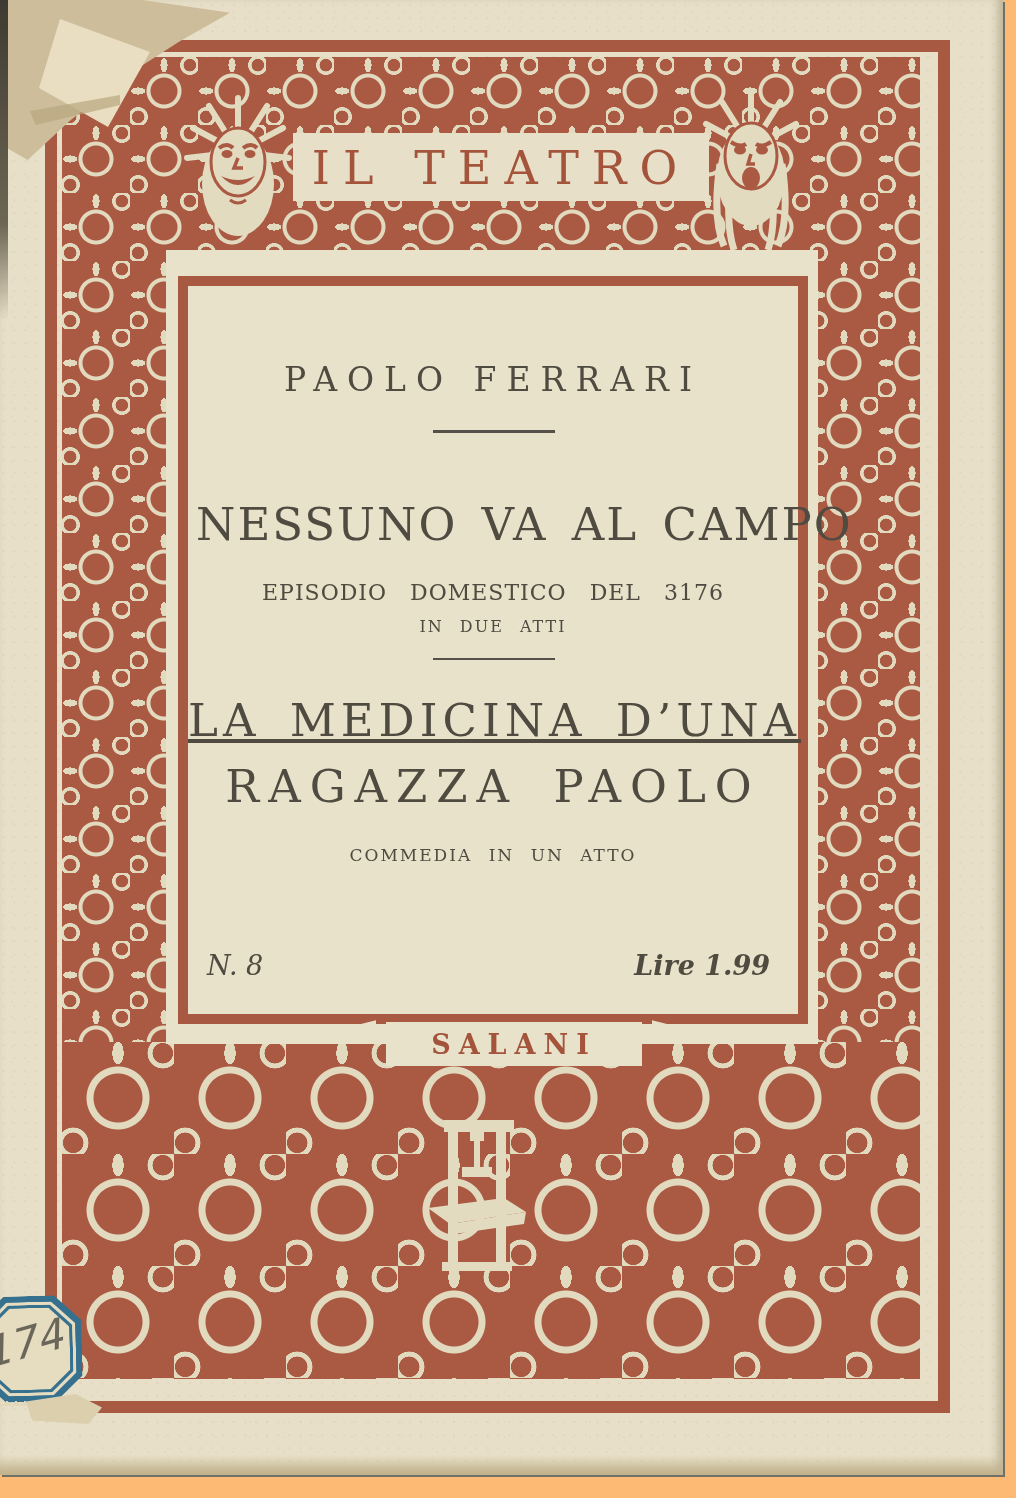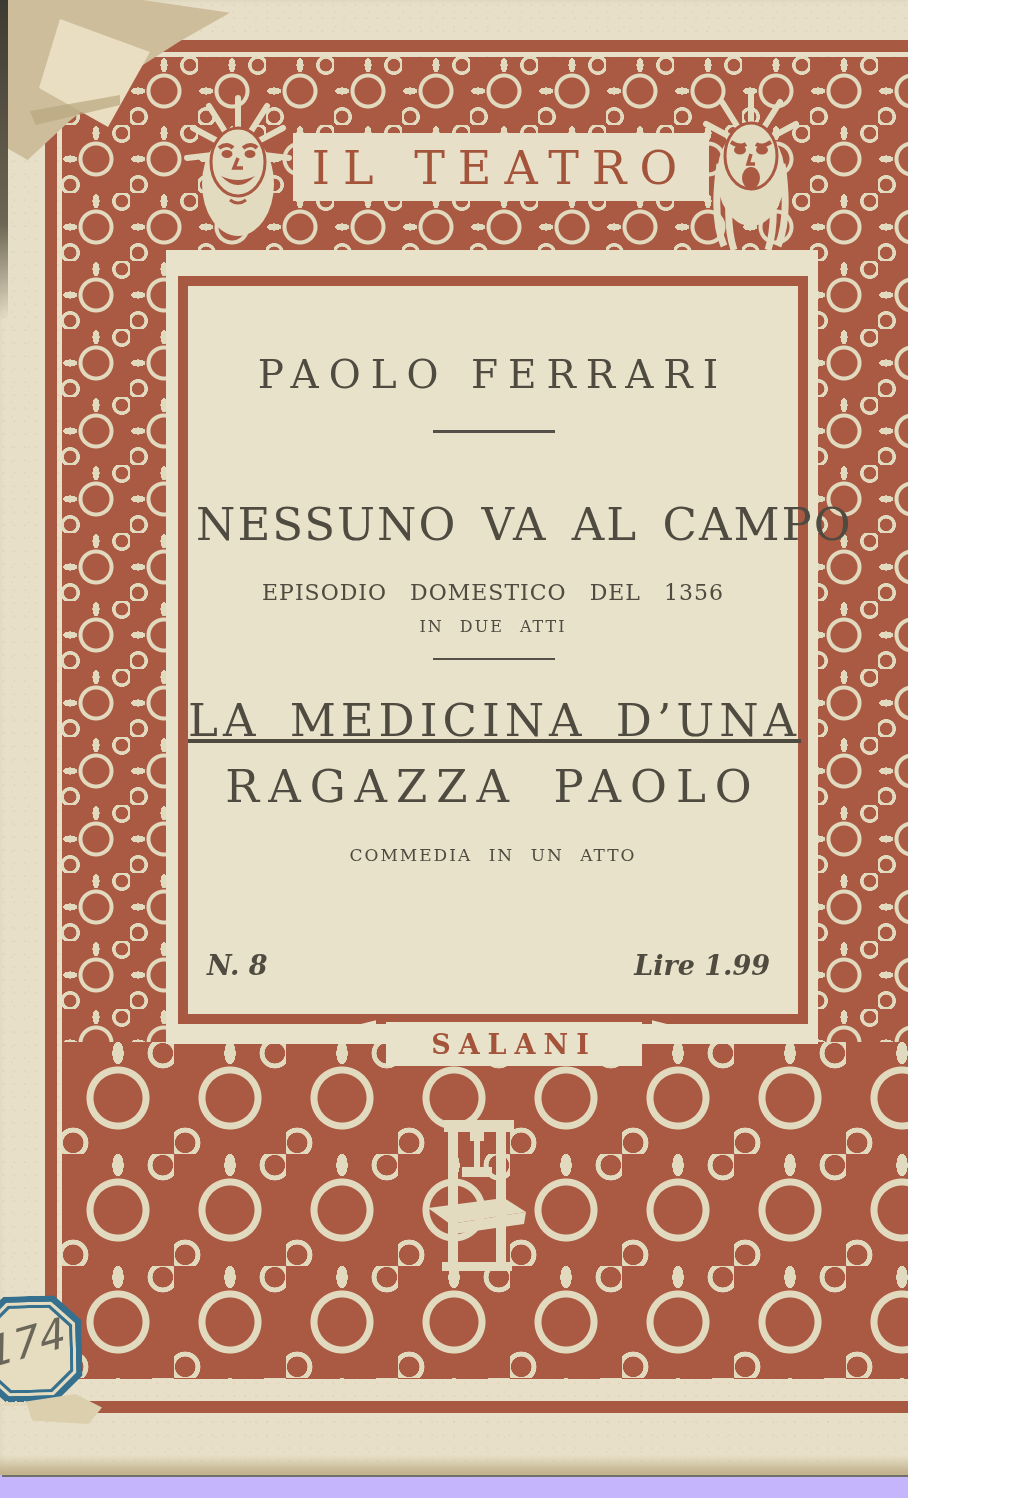--- a/index.html
+++ b/index.html
@@ -1,19 +1,19 @@
 <!DOCTYPE html>
 <html><head>
 <meta charset="utf-8">
 <style>
   html,body{margin:0;padding:0;}
   #scan{
     position:relative;
-    width:908px;height:1498px;
-    background:#c4b5fd;
+    width:1016px;height:1498px;
+    background:#fdba74;
     overflow:hidden;
     font-family:"DejaVu Serif","Liberation Serif",serif;
   }
   
   #page{
     position:absolute;left:0;top:0;
     width:1003px;height:1475px;
     background-color:#e7dfc7;
     background-image:
       radial-gradient(circle at 30% 40%, rgba(130,110,70,.06) 1px, transparent 1.5px),
@@ -75,33 +75,33 @@
   #panel-border{
     position:absolute;left:178px;top:276px;
     width:630px;height:748px;
     box-sizing:border-box;
     border:10px solid #a85941;
   }
   .ptext{
     position:absolute;left:188px;width:610px;
     text-align:center;color:#4f4b40;white-space:nowrap;
   }
-  #author{top:352px;font-size:39px;letter-spacing:10px;}
+  #author{top:360px;font-size:33px;letter-spacing:10px;}
   .rule{position:absolute;left:433px;width:122px;height:3px;background:#55514a;}
   #rule1{top:430px;}
   #rule2{top:658px;height:2px;}
   #work1-title{top:498px;font-size:45px;letter-spacing:2px;word-spacing:8px;margin-left:8px;}
   #work1-sub1{top:580px;font-size:22px;letter-spacing:1px;word-spacing:15px;}
   #work1-sub2{top:617px;font-size:16px;letter-spacing:2px;word-spacing:9px;}
   #work2-title1{top:694px;font-size:45px;letter-spacing:5px;word-spacing:10px;text-decoration:underline;}
   #work2-title2{top:760px;font-size:45px;letter-spacing:9px;word-spacing:12px;}
   #work2-sub{top:845px;font-size:17px;letter-spacing:2px;word-spacing:9px;}
   #issue{
     position:absolute;left:207px;top:950px;
-    font-style:italic;font-weight:bold;font-size:27px;color:#4f4b40;
+    font-style:italic;font-weight:normal;font-size:27px;color:#4f4b40;
   }
   #price{
     position:absolute;left:560px;top:950px;width:210px;
     text-align:right;font-style:italic;font-weight:bold;font-size:27px;color:#4f4b40;
   }
   
   #salani-tab{
     position:absolute;left:386px;top:1014px;
     width:256px;height:44px;
     background:#e9e2ca;
@@ -228,21 +228,21 @@
       <ellipse cx="55" cy="88" rx="9" ry="11" fill="#aa5942"></ellipse>
     </svg>
 
     <div id="panel-outer"></div>
     <div id="panel-border"></div>
 
     <div id="author" class="ptext">PAOLO FERRARI</div>
     <div id="rule1" class="rule"></div>
 
     <div id="work1-title" class="ptext">NESSUNO VA AL CAMPO</div>
-    <div id="work1-sub1" class="ptext">EPISODIO DOMESTICO DEL 1356</div>
+    <div id="work1-sub1" class="ptext">EPISODIO DOMESTICO DEL 3176</div>
     <div id="work1-sub2" class="ptext">IN DUE ATTI</div>
 
     <div id="rule2" class="rule"></div>
 
     <div id="work2-title1" class="ptext">LA MEDICINA D’UNA</div>
     <div id="work2-title2" class="ptext">RAGAZZA PAOLO</div>
     <div id="work2-sub" class="ptext">COMMEDIA IN UN ATTO</div>
 
     <div id="issue">N. 8</div>
     <div id="price">Lire 1.99</div>

